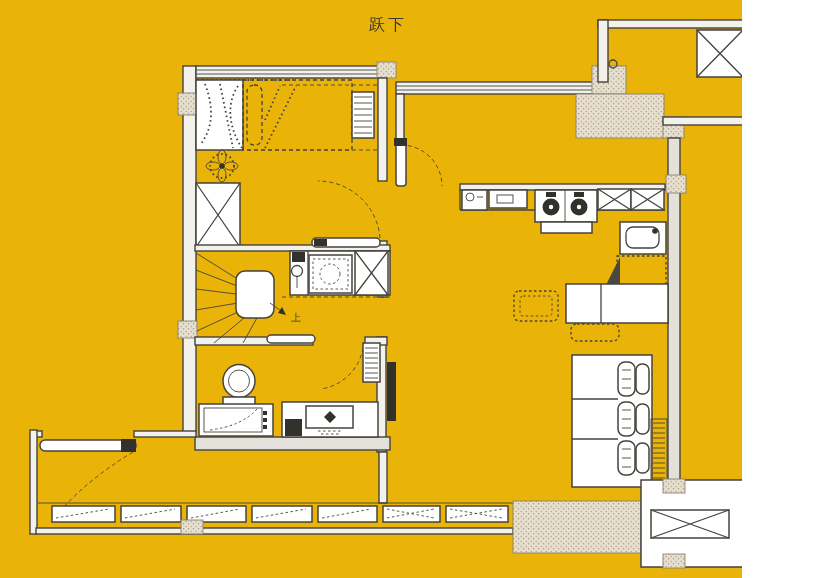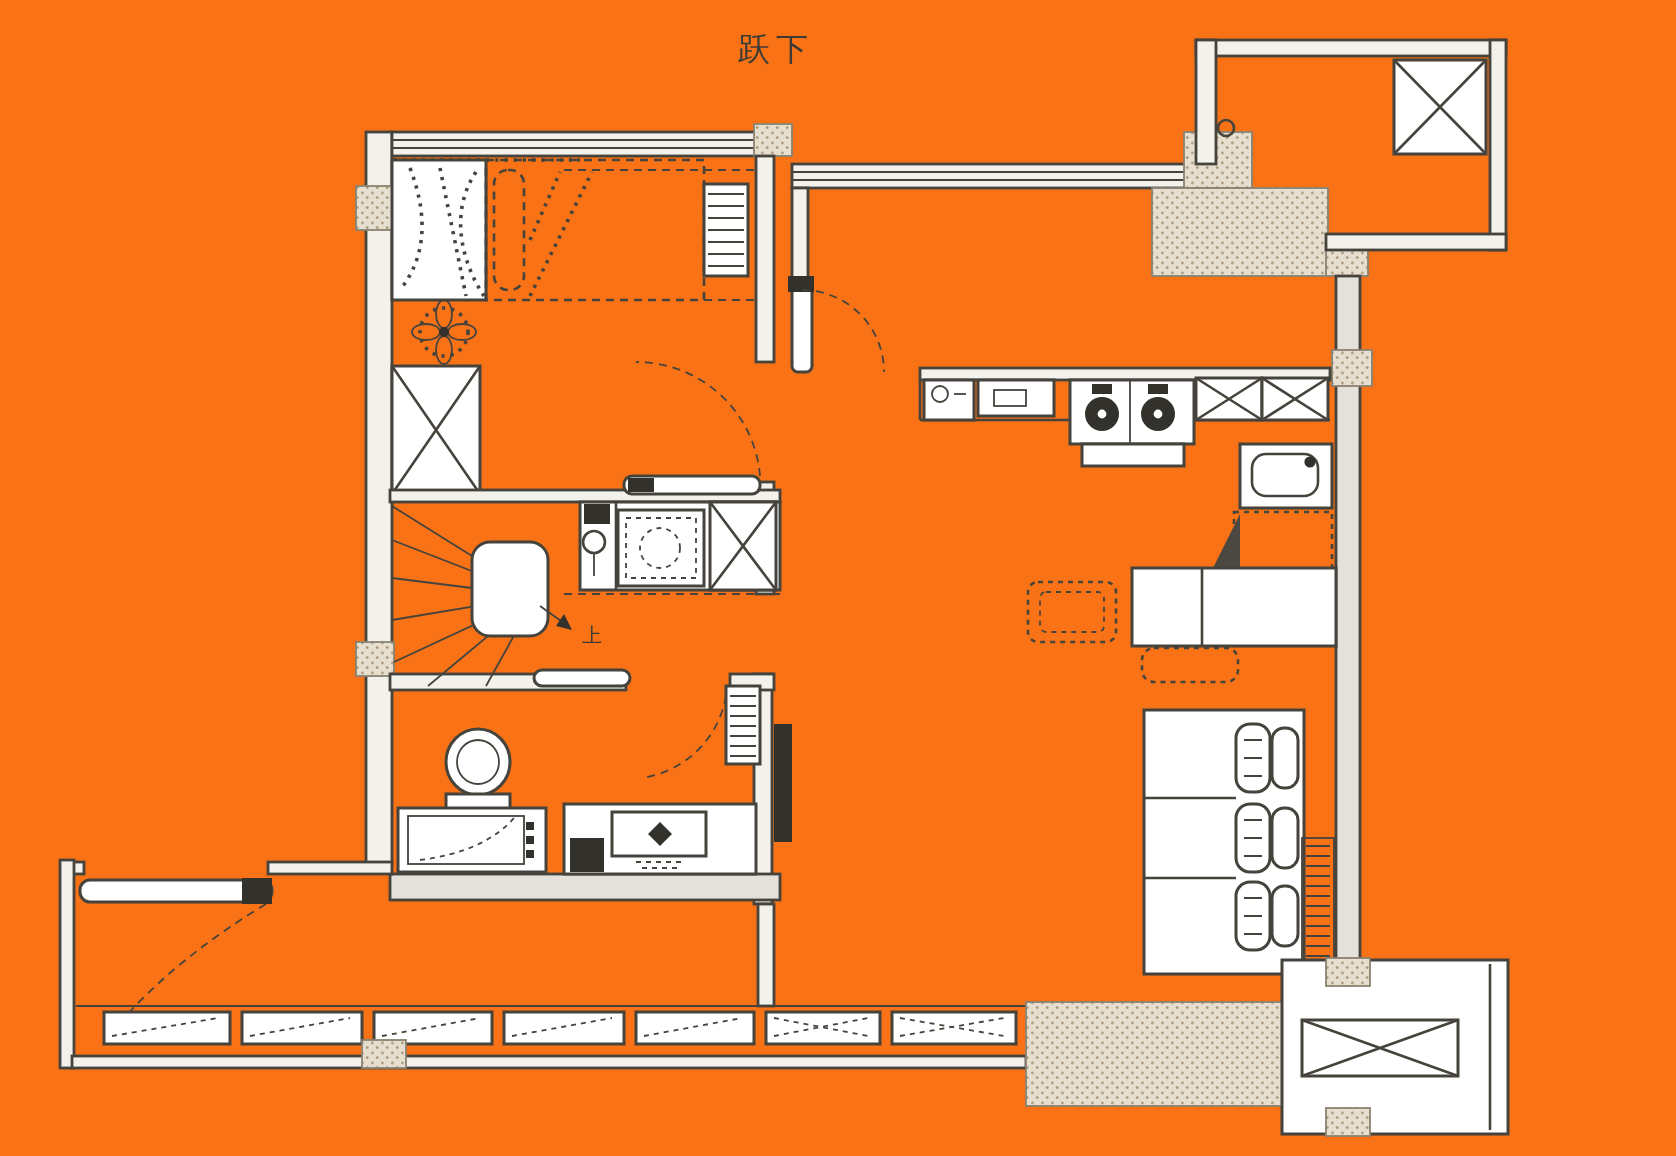--- a/index.html
+++ b/index.html
@@ -1,16 +1,16 @@
 <!DOCTYPE html>
 <html><head>
 <meta charset="utf-8">
 <style>
   html,body{margin:0;padding:0;background:#ffffff;}
-  .stage{width:838px;height:578px;position:relative;background:#f97316;overflow:hidden;}
+  .stage{width:742px;height:578px;position:relative;background:#eab308;overflow:hidden;}
   svg{display:block;}
   .ln{stroke:#45433c;fill:none;stroke-width:1.3;}
   .thin{stroke-width:0.9;}
   .bold{stroke-width:2.2;}
   .dash{stroke-dasharray:4,3;}
   .dash2{stroke-dasharray:2.5,2.5;}
   .dot{stroke-dasharray:1.6,3;stroke-width:1.8;}
   .w{fill:#f2f1ec;stroke:#45433c;stroke-width:1.4;}
   .ws{fill:#e3e1da;stroke:#45433c;stroke-width:1.4;}
   .fx{fill:#ffffff;stroke:#45433c;stroke-width:1.5;}

